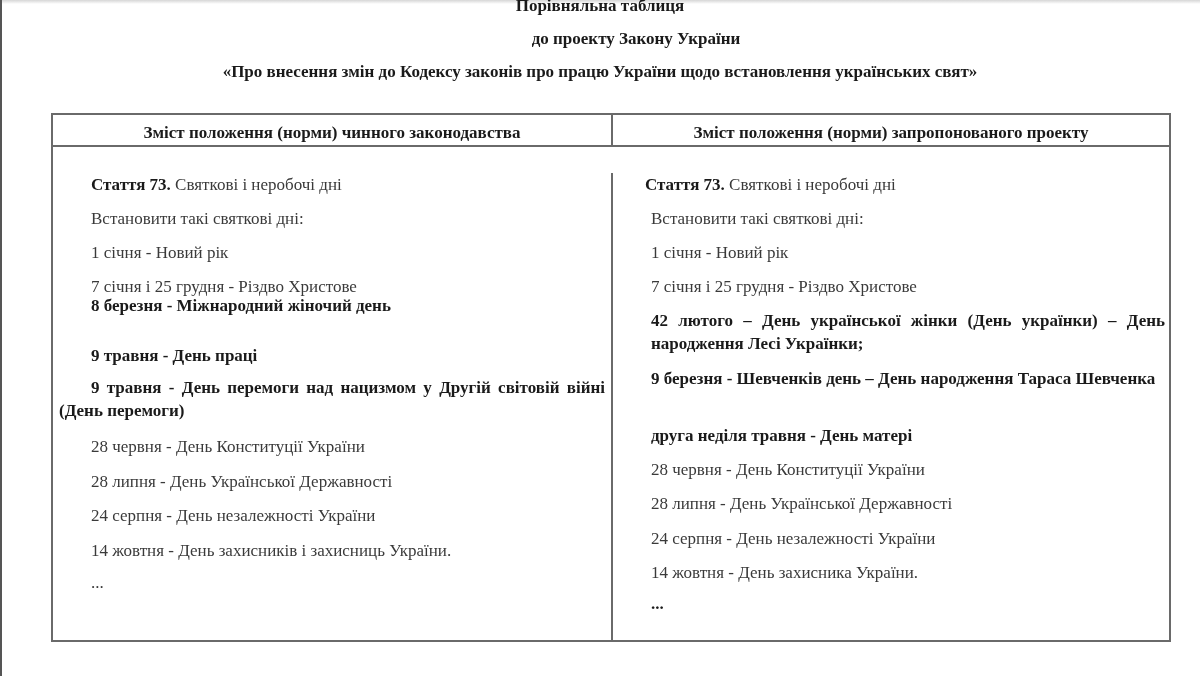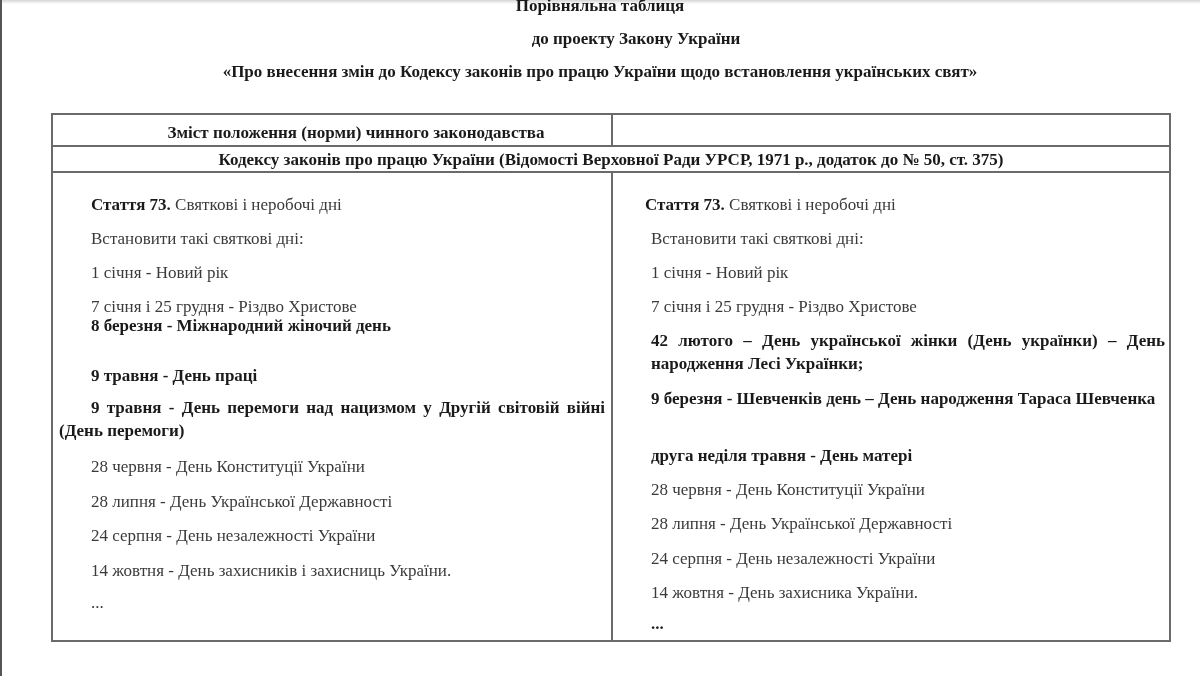--- a/index.html
+++ b/index.html
@@ -56,21 +56,20 @@
   }
   .hdr-cell {
     position: absolute;
     top: 0; height: 28px;
     line-height: 36px;
     text-align: center;
     font-weight: bold;
     font-size: 17px;
     white-space: nowrap;
     color: #1a1a1a;
-    padding-left: 24px;
   }
   .hdr-left { left: 0; width: 558px; }
   .hdr-right { left: 560px; width: 556px; }
   .col-divider {
     position: absolute;
     left: 558px; width: 2px;
     background: #6a6a6a;
   }
   .div-top { top: 0; height: 30px; }
   .div-body { top: 58px; bottom: 0; }
@@ -94,21 +93,20 @@
     top: 58px;
     font-size: 17px;
     color: #2a2a2a;
   }
   .body-left { left: 0; width: 558px; }
   .body-right { left: 560px; width: 556px; }
 
   .line {
     position: absolute;
     white-space: nowrap;
-    margin-top: 20px;
   }
   .b { font-weight: bold; color: #1a1a1a; }
   .n { font-weight: normal; color: #3a3a3a; }
   .justify {
     white-space: normal;
     text-align: justify;
     text-align-last: left;
     line-height: 23px;
   }
 </style>
@@ -119,24 +117,24 @@
 <div class="page-edge-left"></div>
 
 <div class="doc-title t1">Порівняльна таблиця</div>
 <div class="doc-title t2">до проекту Закону України</div>
 <div class="doc-title t3">«Про внесення змін до Кодексу законів про працю України щодо встановлення українських свят»</div>
 
 <div class="cmp-table">
 
   <div class="hdr-row">
     <div class="hdr-cell hdr-left">Зміст положення (норми) чинного законодавства</div>
+    <div class="hdr-cell hdr-right">Зміст положення (норми) запропонованого проекту</div>
   </div>
   <div class="col-divider div-top"></div>
 
-  <div class="law-row">Кодексу законів про працю України (Відомості Верховної Ради УРСР, 1971 р., додаток до № 50, ст. 375)</div>
 
   <div class="col-divider div-body"></div>
 
   <div class="body-cell body-left">
     <div class="line" style="left:38px; top:2px;">
       <span class="b">Стаття 73.</span><span class="n"> Святкові і неробочі дні</span>
     </div>
     <div class="line n" style="left:38px; top:36px;">Встановити такі святкові дні:</div>
     <div class="line n" style="left:38px; top:70px;">1 січня - Новий рік</div>
     <div class="line n" style="left:38px; top:104px;">7 січня і 25 грудня - Різдво Христове</div>

